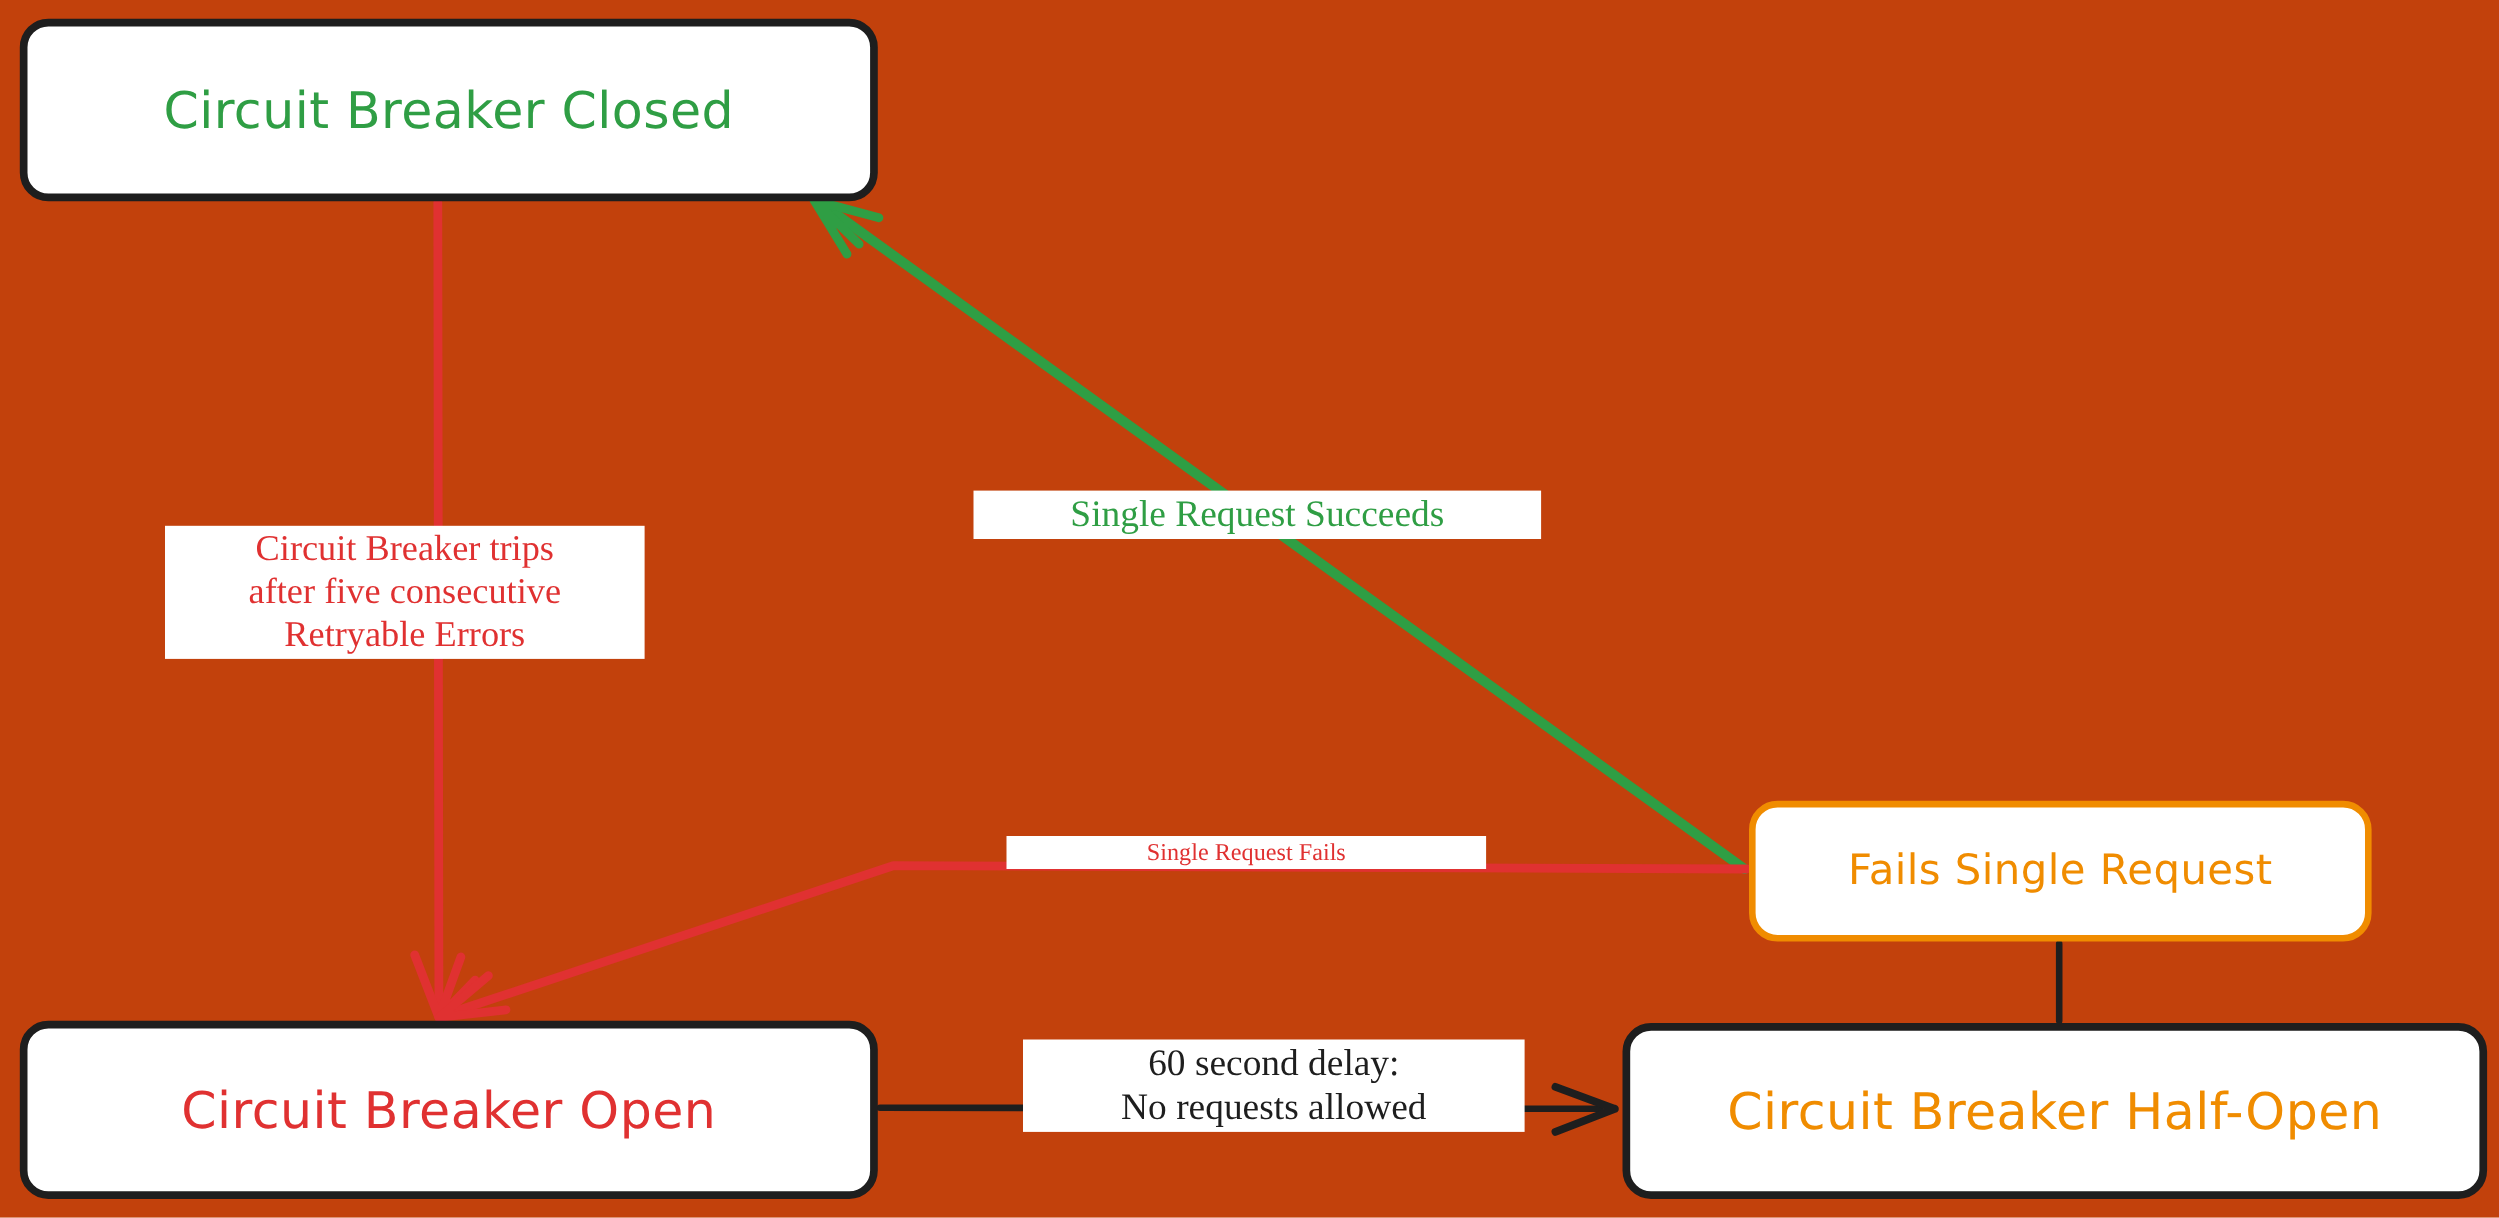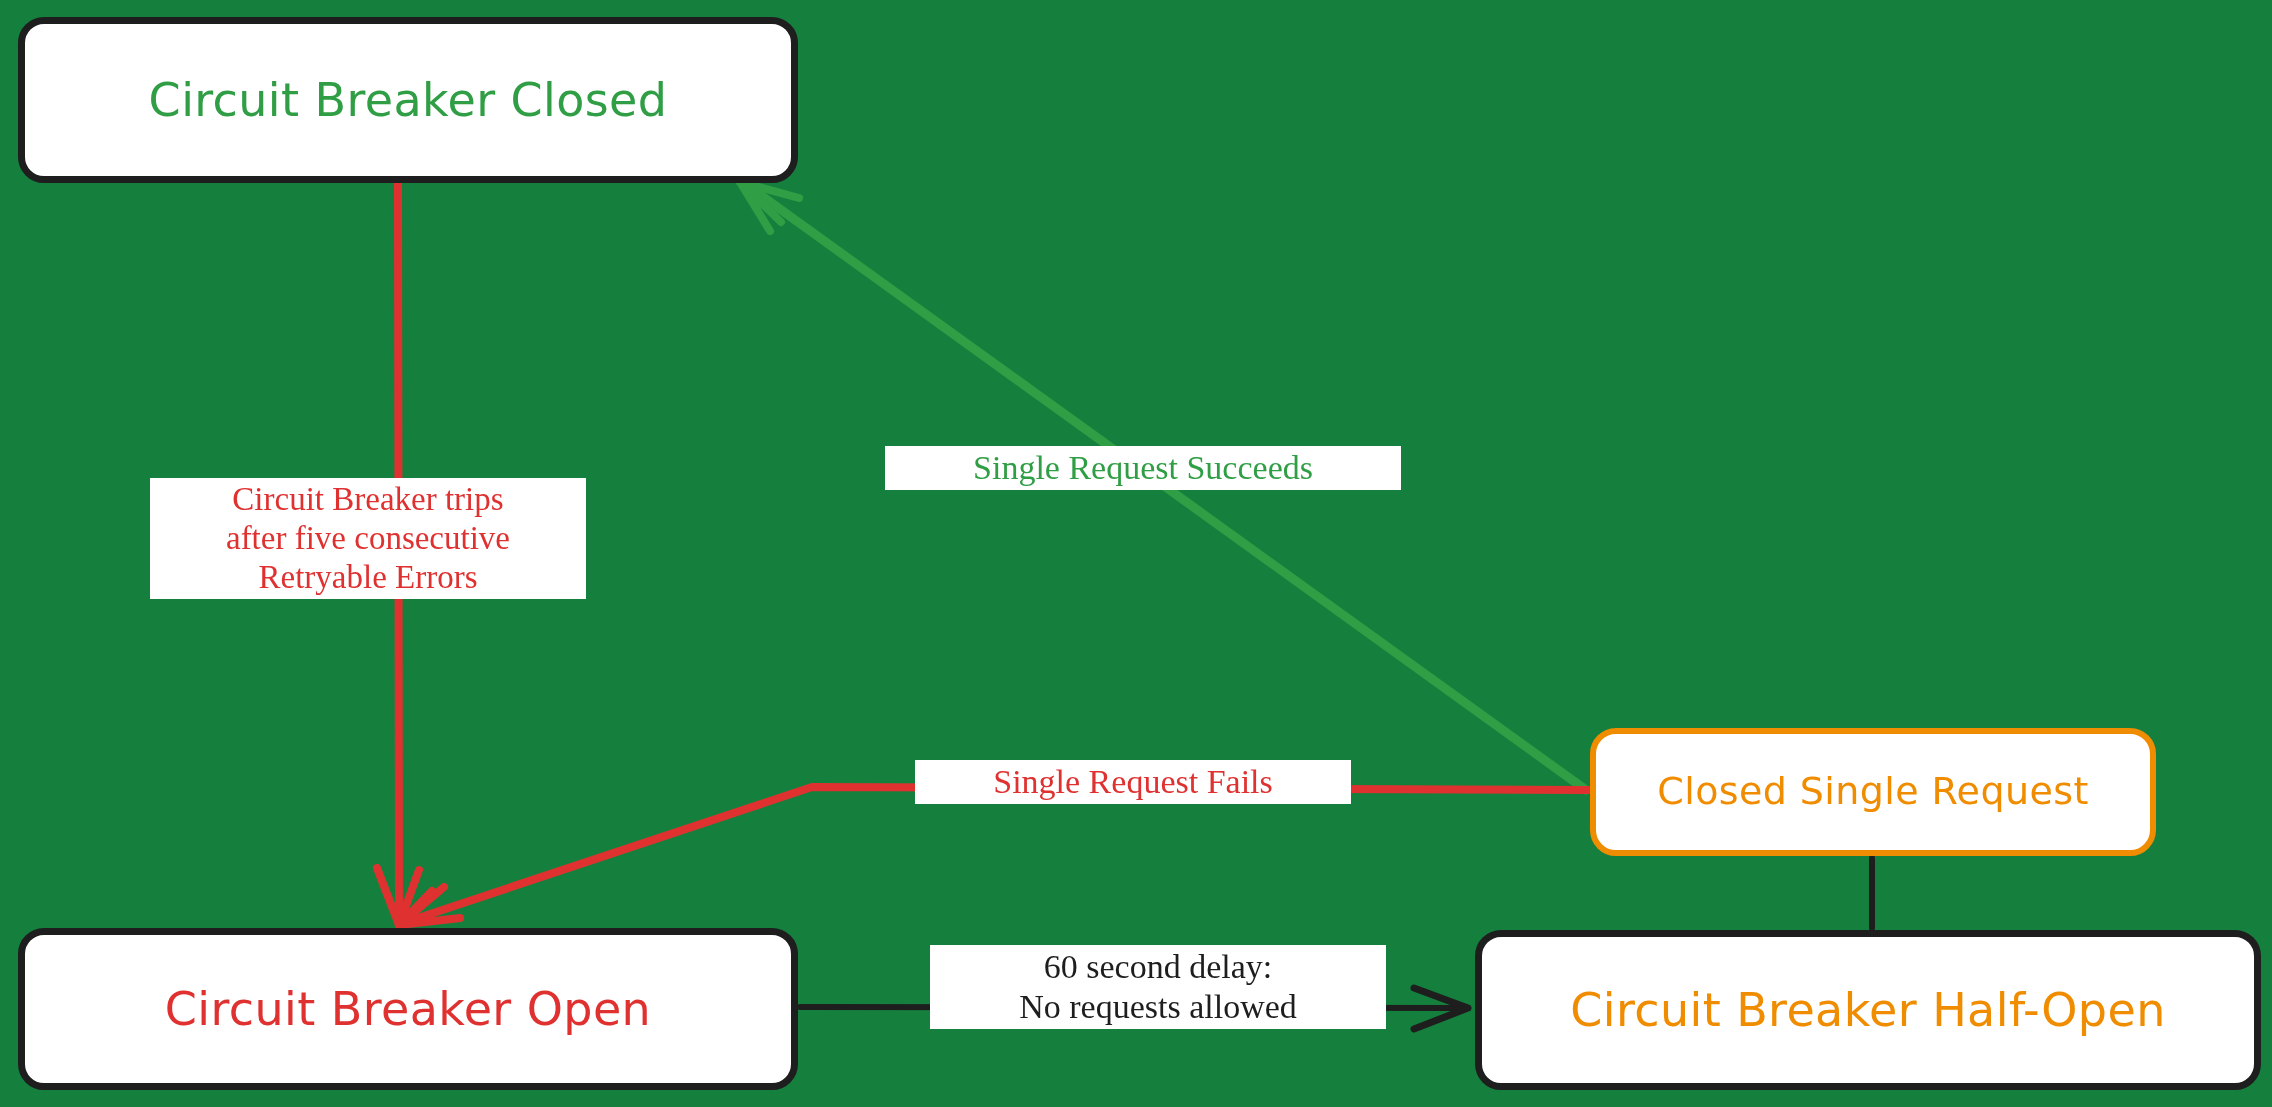--- a/index.html
+++ b/index.html
@@ -7,21 +7,21 @@
     padding: 0;
     background: #ffffff;
   }
   body {
     font-family: "DejaVu Sans", sans-serif;
   }
   #diagram-root {
     position: relative;
     width: 2272px;
     height: 1107px;
-    background: #15803d;
+    background: #c2410c;
     overflow: hidden;
   }
   #edge-layer {
     position: absolute;
     left: 0;
     top: 0;
     width: 2272px;
     height: 1107px;
   }
   .node {
@@ -79,21 +79,21 @@
     top: 446px;
     width: 500px;
     color: #2f9e44;
     font-size: 34px;
   }
   #edge-label-fails {
     left: 915px;
     top: 760px;
     width: 420px;
     color: #e03131;
-    font-size: 34px;
+    font-size: 22px;
   }
   #edge-label-delay {
     left: 930px;
     top: 945px;
     width: 440px;
     color: #1e1e1e;
     font-size: 34px;
   }
 </style>
 </head>
@@ -130,21 +130,21 @@
 
   <div class="node node-black" id="node-closed">
     <span class="node-label label-green">Circuit Breaker Closed</span>
   </div>
 
   <div class="node node-black" id="node-open">
     <span class="node-label label-red">Circuit Breaker Open</span>
   </div>
 
   <div class="node node-orange" id="node-allows">
-    <span class="node-label label-orange-sm">Closed Single Request</span>
+    <span class="node-label label-orange-sm">Fails Single Request</span>
   </div>
 
   <div class="node node-black" id="node-halfopen">
     <span class="node-label label-orange">Circuit Breaker Half-Open</span>
   </div>
 
   <div class="edge-label" id="edge-label-trips">Circuit Breaker trips
 after five consecutive
 Retryable Errors</div>
 

